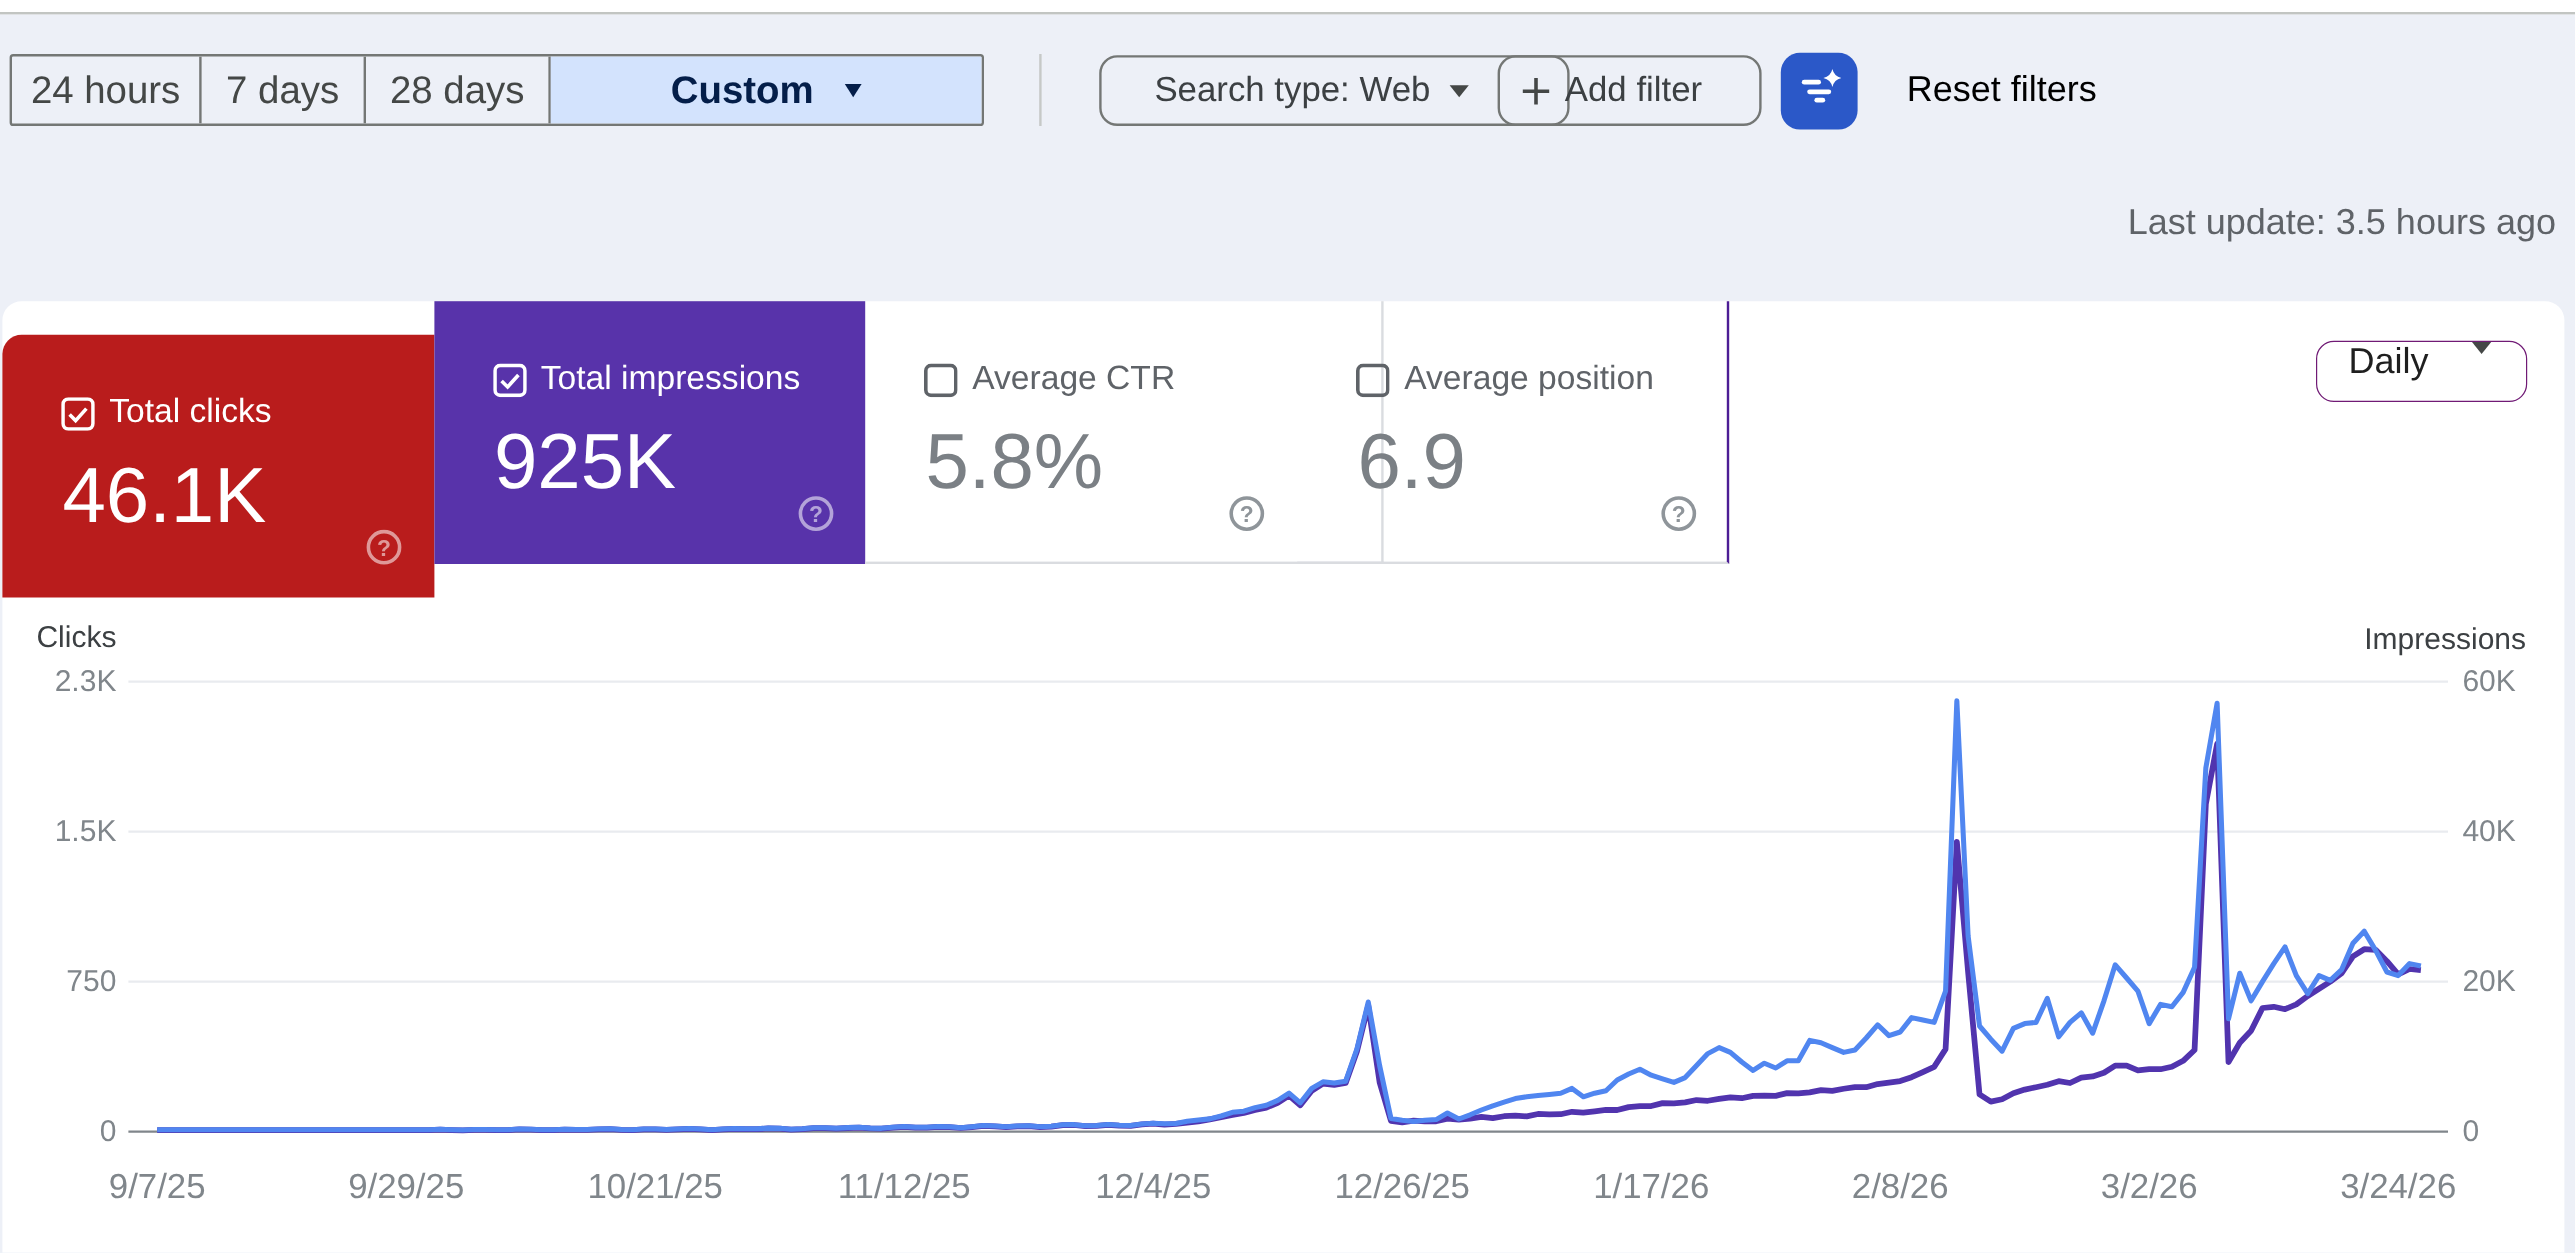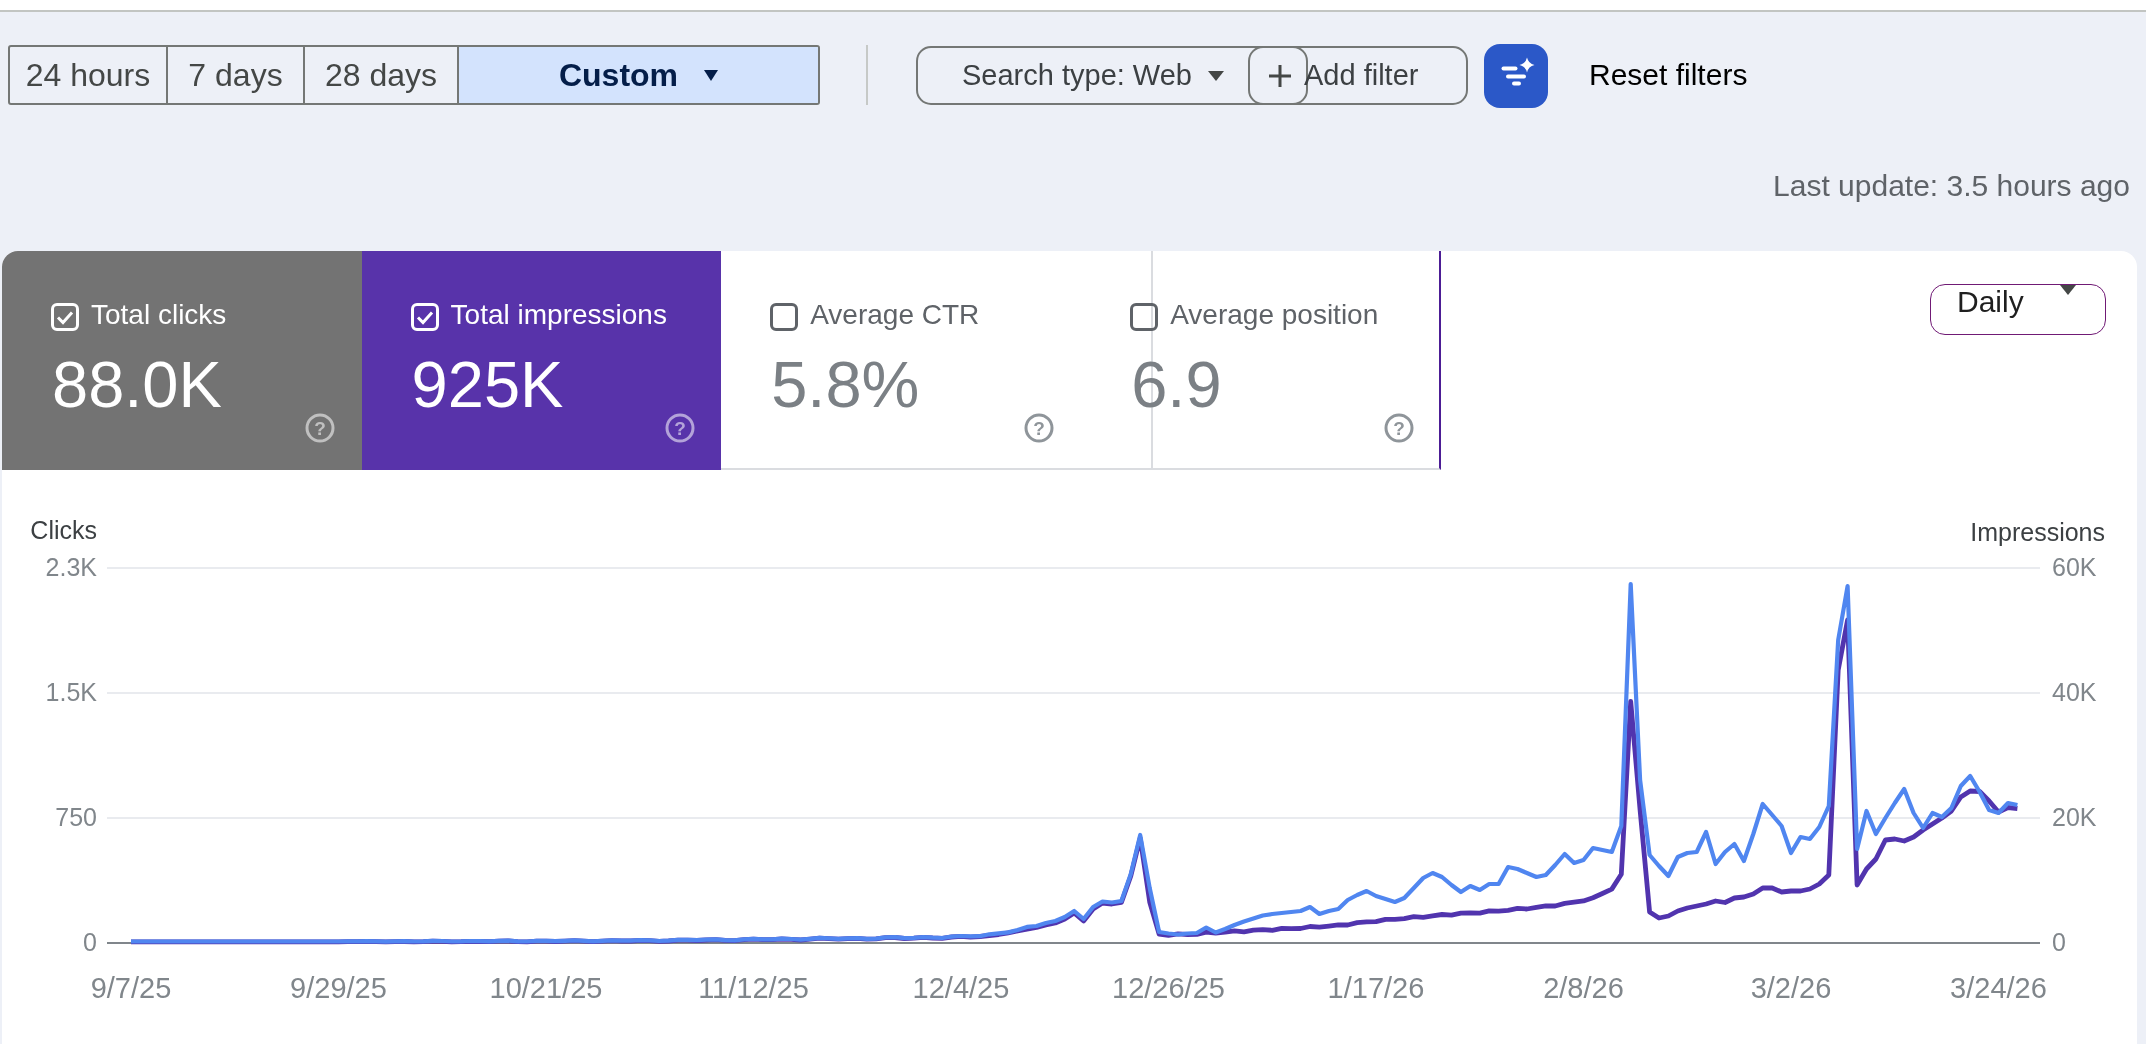--- a/index.html
+++ b/index.html
@@ -26,21 +26,21 @@
 
   
   .card { left:2px; top:251px; width:2135px; height:793px; background:#fff; border-radius:16px 16px 0 0; }
 
   .tile { position:absolute; white-space:nowrap; top:0; width:359.6px; height:219px; }
   .tile .cb { position:absolute; left:49px; top:52px; }
   .tile .lbl { position:absolute; left:89px; top:50px; font-size:28px; line-height:28px; }
   .tile .val { position:absolute; left:50px; top:101px; font-size:65px; line-height:65px; }
   .tile .help { position:absolute; left:303px; top:162px; }
 
-  .t-blue { left:0; background:#737373; border-radius:16px 0 0 0; color:#fff; }
+  .t-blue { left:0; background:#b91c1c; border-radius:16px 0 0 0; color:#fff;margin-top:28px; }
   .t-purp { left:359.6px; background:#5833aa; color:#fff; }
   .t-ctr  { left:719.2px; width:432px; border-right:2px solid #dadce0; border-bottom:2px solid #dadce0; color:#5f6368; }
   .t-pos  { left:1079.2px; width:359.8px; border-right:2px solid #4c1d95; border-bottom:2px solid #dadce0; color:#5f6368; }
   .t-ctr .val, .t-pos .val { color:#7b8085; }
 
   .daily { left:1930px; top:284px; width:176px; height:51px; border:1px solid #701a75; border-radius:15px; display:flex; align-items:flex-start; font-size:30px; color:#1f1f1f; }
 </style>
 </head>
 <body>
   <div class="abs topstrip"></div>
@@ -75,21 +75,21 @@
   <div class="abs lastupd">Last update: 3.5 hours ago</div>
 
   <div class="abs card">
 
   <div class="tile t-blue">
     <svg class="cb" width="28" height="28" viewBox="0 0 28 28">
         <rect x="1.5" y="1.5" width="25" height="25" rx="4.5" fill="none" stroke="#fff" stroke-width="3"></rect>
         <path d="M7 14.5l5 5 9-10" stroke="#fff" stroke-width="3" fill="none"></path>
       </svg>
     <div class="lbl">Total clicks</div>
-    <div class="val">88.0K</div>
+    <div class="val">46.1K</div>
     <svg class="help" width="30" height="30" viewBox="0 0 30 30">
         <circle cx="15" cy="15" r="13" fill="none" stroke="#fff" stroke-opacity="0.55" stroke-width="3"></circle>
         <text x="15" y="22" font-size="19" font-family="Liberation Sans" fill="#fff" fill-opacity="0.55" text-anchor="middle" font-weight="bold">?</text>
       </svg>
   </div>
 
   <div class="tile t-purp">
     <svg class="cb" width="28" height="28" viewBox="0 0 28 28">
         <rect x="1.5" y="1.5" width="25" height="25" rx="4.5" fill="none" stroke="#fff" stroke-width="3"></rect>
         <path d="M7 14.5l5 5 9-10" stroke="#fff" stroke-width="3" fill="none"></path>

